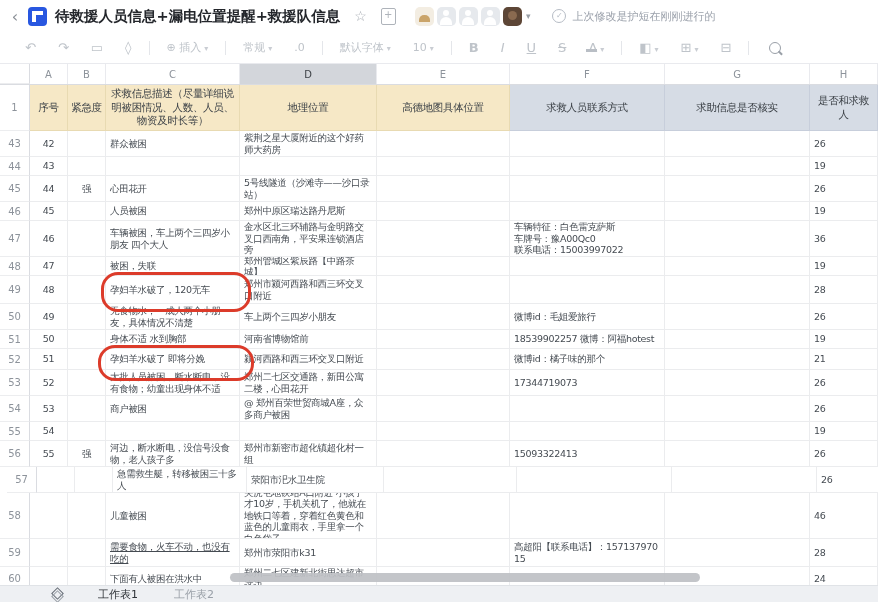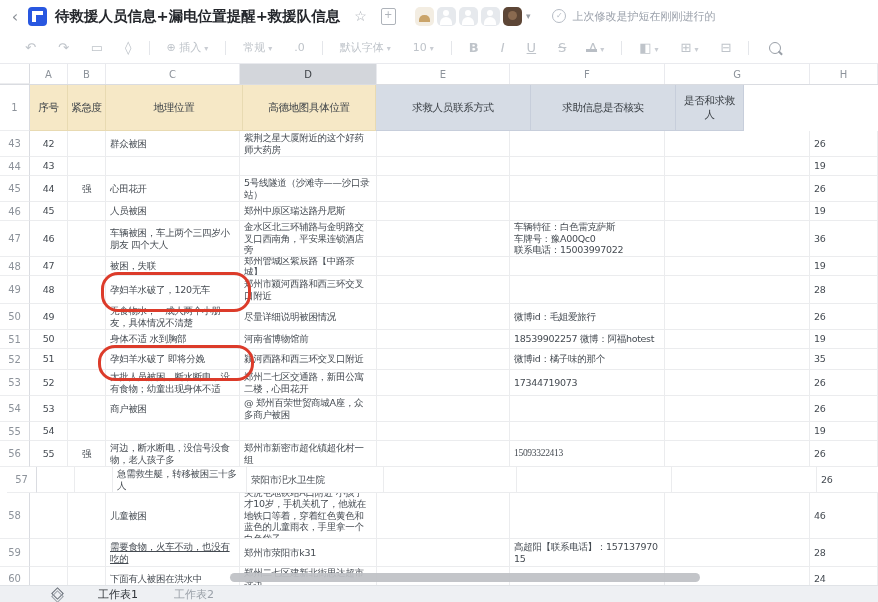--- a/index.html
+++ b/index.html
@@ -149,20 +149,23 @@
       <div class="row" style="height: 46px;">
         <div class="gutter" style="width: 30px; flex: 0 0 30px;">
           <span>1</span>
         </div>
         <div class="cell hcell yellow" style="width: 38px; flex: 0 0 38px;">
           <span>序号</span>
         </div>
         <div class="cell hcell yellow" style="width: 38px; flex: 0 0 38px;">
           <span>紧急度</span>
         </div>
+        <div class="cell hcell yellow" style="width: 134px; flex: 0 0 134px;">
+          <span>求救信息描述（尽量详细说明被困情况、人数、人员、物资及时长等）</span>
+        </div>
         <div class="cell hcell yellow" style="width: 137px; flex: 0 0 137px;">
           <span>地理位置</span>
         </div>
         <div class="cell hcell yellow" style="width: 133px; flex: 0 0 133px;">
           <span>高德地图具体位置</span>
         </div>
         <div class="cell hcell gray" style="width: 155px; flex: 0 0 155px;">
           <span>求救人员联系方式</span>
         </div>
         <div class="cell hcell gray" style="width: 145px; flex: 0 0 145px;">
@@ -326,21 +329,21 @@
           <span>50</span>
         </div>
         <div class="cell center" style="width: 38px; flex: 0 0 38px;">
           <span>49</span>
         </div>
         <div class="cell center" style="width: 38px; flex: 0 0 38px;"></div>
         <div class="cell" style="width: 134px; flex: 0 0 134px;">
           <span>无食物水，一成人两个小朋友，具体情况不清楚</span>
         </div>
         <div class="cell" style="width: 137px; flex: 0 0 137px;">
-          <span>尽量详细说明被困情况</span>
+          <span>车上两个三四岁小朋友</span>
         </div>
         <div class="cell" style="width: 133px; flex: 0 0 133px;"></div>
         <div class="cell" style="width: 155px; flex: 0 0 155px;">
           <span>微博id：毛姐爱旅行</span>
         </div>
         <div class="cell" style="width: 145px; flex: 0 0 145px;"></div>
         <div class="cell" style="width: 68px; flex: 0 0 68px;">
           <span>26</span>
         </div>
       </div>
@@ -380,21 +383,21 @@
         </div>
         <div class="cell" style="width: 137px; flex: 0 0 137px;">
           <span>颍河西路和西三环交叉口附近</span>
         </div>
         <div class="cell" style="width: 133px; flex: 0 0 133px;"></div>
         <div class="cell" style="width: 155px; flex: 0 0 155px;">
           <span>微博id：橘子味的那个</span>
         </div>
         <div class="cell" style="width: 145px; flex: 0 0 145px;"></div>
         <div class="cell" style="width: 68px; flex: 0 0 68px;">
-          <span>35</span>
+          <span>21</span>
         </div>
       </div>
       <div class="row" style="height: 26px;">
         <div class="gutter" style="width: 30px; flex: 0 0 30px;">
           <span>53</span>
         </div>
         <div class="cell center" style="width: 38px; flex: 0 0 38px;">
           <span>52</span>
         </div>
         <div class="cell center" style="width: 38px; flex: 0 0 38px;"></div>
@@ -461,21 +464,21 @@
         <div class="cell center" style="width: 38px; flex: 0 0 38px;">
           <span>强</span>
         </div>
         <div class="cell" style="width: 134px; flex: 0 0 134px;">
           <span>河边，断水断电，没信号没食物，老人孩子多</span>
         </div>
         <div class="cell" style="width: 137px; flex: 0 0 137px;">
           <span>郑州市新密市超化镇超化村一组</span>
         </div>
         <div class="cell" style="width: 133px; flex: 0 0 133px;"></div>
-        <div class="cell" style="width: 155px; flex: 0 0 155px; font-family: Liberation Serif, serif;">
+        <div class="cell" style="width: 155px; flex: 0 0 155px;">
           <span>15093322413</span>
         </div>
         <div class="cell" style="width: 145px; flex: 0 0 145px;"></div>
         <div class="cell" style="width: 68px; flex: 0 0 68px;">
           <span>26</span>
         </div>
       </div>
       <div class="row" style="height: 26px; padding-left: 7px;">
         <div class="gutter" style="width: 30px; flex: 0 0 30px;">
           <span>57</span>

